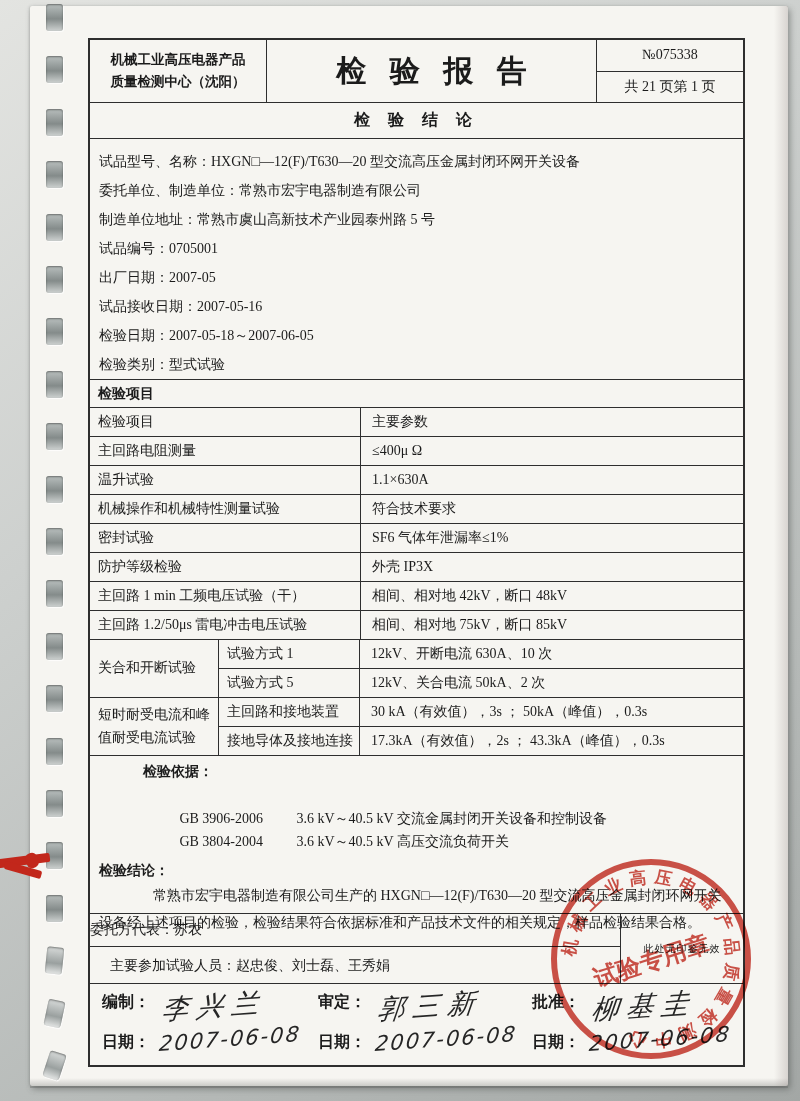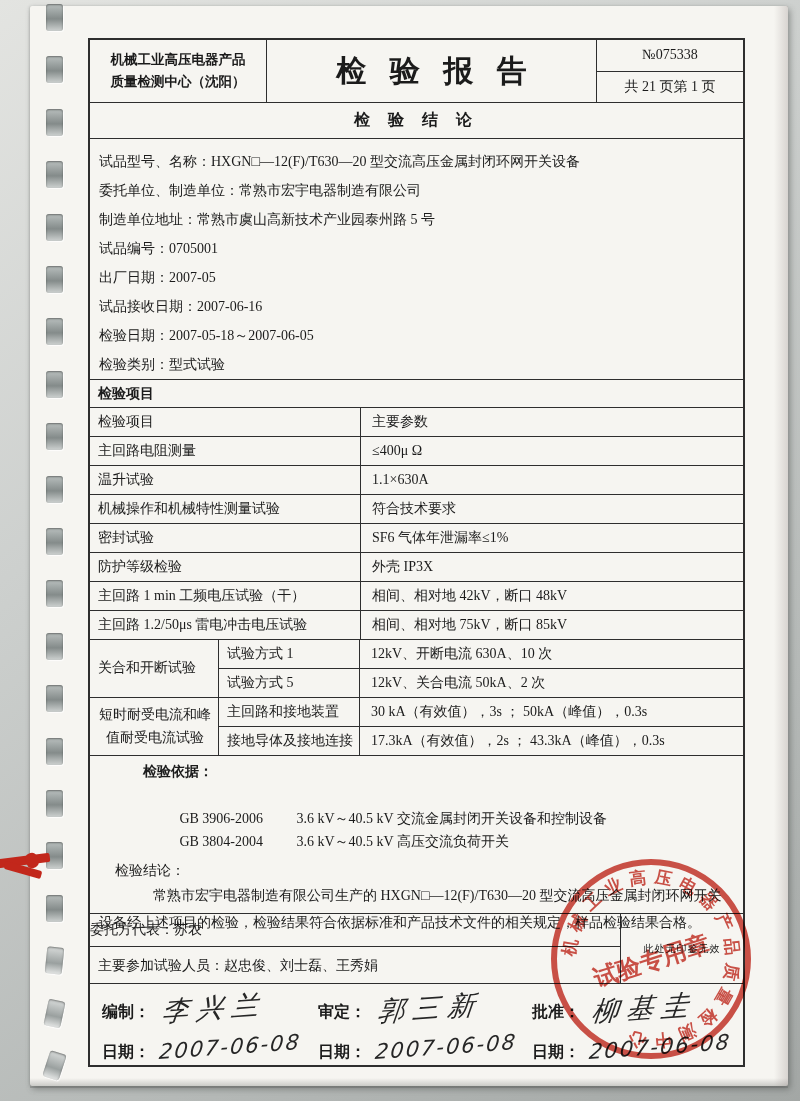--- a/index.html
+++ b/index.html
@@ -50,42 +50,42 @@
   .info-block{height:241px;box-sizing:border-box;padding:8px 0 0 9px;}
   .info-line{height:29px;display:flex;align-items:center;}
 
   .label-row{height:27px;display:flex;align-items:center;padding-left:8px;font-weight:bold;}
 
   .prow{height:29px;}
   .prow .c1{width:271px;padding-left:8px;display:flex;align-items:center;box-sizing:border-box;}
   .prow .c2{flex:1;padding-left:11px;display:flex;align-items:center;}
 
   .grow{height:58px;}
-  .g-name{width:129px;box-sizing:border-box;display:flex;align-items:center;padding:0 6px 0 8px;line-height:1.6;text-align:center;}
+  .g-name{width:129px;box-sizing:border-box;display:flex;align-items:center;padding:0 6px 0 8px;line-height:1.6;}
   .g-subs{flex:1;display:flex;flex-direction:column;}
   .g-sub{flex:1;display:flex;box-sizing:border-box;}
   .g-sub+.g-sub{border-top:1.5px solid #2e2e2e;}
   .g-sub .s1{width:141px;padding-left:8px;display:flex;align-items:center;box-sizing:border-box;border-right:1.5px solid #2e2e2e;}
   .g-sub .s2{flex:1;padding-left:11px;display:flex;align-items:center;}
 
   .basis-block{height:158px;box-sizing:border-box;padding:7px 10px 0 9px;position:relative;}
   .b-label{font-weight:bold;margin-left:44px;}
   .b-entries{margin:26px 0 0 56px;line-height:23px;}
   .b-code{display:inline-block;min-width:108px;margin-right:30px;text-align:right;}
-  .c-label{font-weight:normal;margin-top:9px;margin-left:16px;}
+  .c-label{font-weight:bold;margin-top:9px;}
   .c-para{margin:2px 0 0 0;line-height:27px;text-indent:54px;}
 
   .client-grid{height:70px;display:grid;grid-template-columns:1fr 123px;grid-template-rows:33px 37px;box-sizing:border-box;}
   .cg-a{grid-column:1;grid-row:1;display:flex;align-items:center;border-bottom:1.5px solid #2e2e2e;}
-  .cg-b{grid-column:1;grid-row:2;display:flex;align-items:center;padding-left:8px;}
+  .cg-b{grid-column:1;grid-row:2;display:flex;align-items:center;padding-left:20px;}
   .cg-c{grid-column:2;grid-row:1/3;border-left:1.5px solid #2e2e2e;display:flex;align-items:center;justify-content:center;font-size:10px;letter-spacing:1px;}
 
   .sign-row{flex:1;position:relative;padding:6px 0 0 10px;box-sizing:border-box;}
   .sign-col{position:absolute;top:8px;}
-  .sign-col .line1,.sign-col .line2{display:flex;align-items:center;height:40px;}
+  .sign-col .line1,.sign-col .line2{display:flex;align-items:flex-start;height:40px;}
   .sign-label{font-weight:bold;font-size:16px;}
   .hand{font-family:"DejaVu Sans",sans-serif;font-style:italic;color:#262626;
     transform:rotate(-4deg) skewX(-10deg);transform-origin:left bottom;white-space:nowrap;}
   .hand-name{font-size:27px;letter-spacing:8px;margin-left:10px;}
   .hand-date{font-size:21px;letter-spacing:2px;margin-left:8px;}
 
   .stamp{position:absolute;left:545px;top:853px;width:212px;height:212px;opacity:.85;
     mix-blend-mode:multiply;pointer-events:none;}
 </style>
 </head>
@@ -134,21 +134,21 @@
   </div>
 
   <div class="section-title center bt">检 验 结 论</div>
 
   <div class="info-block bt">
     <div class="info-line">试品型号、名称：HXGN□—12(F)/T630—20 型交流高压金属封闭环网开关设备</div>
     <div class="info-line">委托单位、制造单位：常熟市宏宇电器制造有限公司</div>
     <div class="info-line">制造单位地址：常熟市虞山高新技术产业园泰州路 5 号</div>
     <div class="info-line">试品编号：0705001</div>
     <div class="info-line">出厂日期：2007-05</div>
-    <div class="info-line">试品接收日期：2007-06-16</div>
+    <div class="info-line">试品接收日期：2007-05-16</div>
     <div class="info-line">检验日期：2007-05-18～2007-06-05</div>
     <div class="info-line">检验类别：型式试验</div>
   </div>
 
   <div class="label-row bt">检验项目</div>
 
   <div class="rowflex prow bt">
     <div class="c1 br">检验项目</div>
     <div class="c2">主要参数</div>
   </div>

